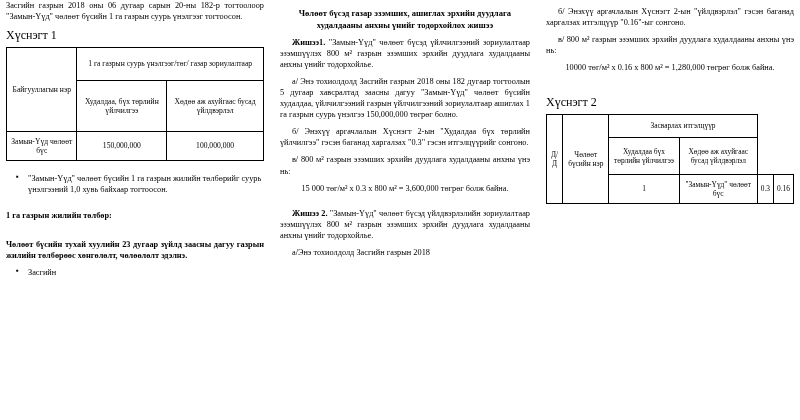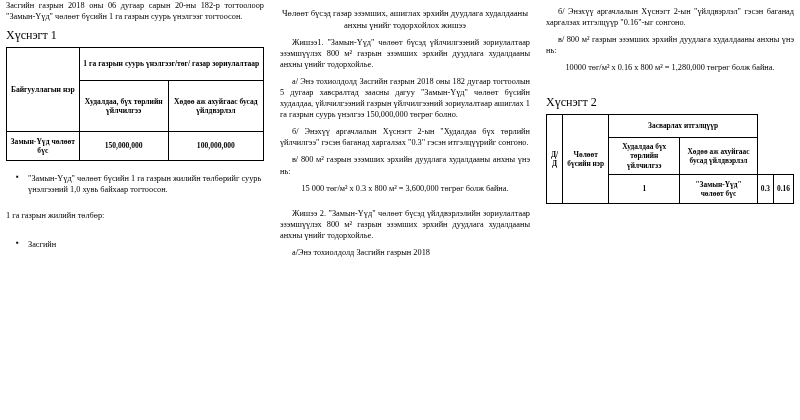--- a/index.html
+++ b/index.html
@@ -39,50 +39,50 @@
     width: 258px;
     padding-left: 8px;
   }
   p {
     margin: 0 0 6px 0;
     font-size: 8.3px;
     line-height: 1.33;
     text-align: justify;
   }
   .bold {
-    font-weight: normal;
+    font-weight: bold;
   }
   .center {
     text-align: center;
   }
   .indent {
     text-indent: 12px;
   }
   .heading-c {
-    font-weight: normal;
+    font-weight: bold;
     text-align: center;
     font-size: 8.6px;
     line-height: 1.35;
     margin: 0 0 6px 0;
   }
   .tbl-label {
     font-size: 12px;
     margin: 0 0 3px 0;
   }
   table {
     border-collapse: collapse;
     width: 100%;
     font-size: 7.6px;
     line-height: 1.25;
   }
   table td, table th {
     border: 1px solid #000000;
     padding: 3px 3px;
     vertical-align: middle;
-    font-weight: bold;
+    font-weight: normal;
     text-align: center;
   }
   .t1 .r1 td {
     height: 26px;
   }
   .t1 .r2 td {
     height: 44px;
   }
   .t1 .r3 td {
     height: 22px;
@@ -155,20 +155,21 @@
       <li>"Замын-Үүд" чөлөөт бүсийн 1 га газрын жилийн төлбөрийг суурь үнэлгээний 1,0 хувь байхаар тогтоосон.</li>
     </ul>
 
     <div class="spacer-8"></div>
 
     <p class="bold">1 га газрын жилийн төлбөр:</p>
 
 
     <div class="spacer-12"></div>
 
+    <p class="bold">Чөлөөт бүсийн тухай хуулийн 23 дугаар зүйлд заасны дагуу газрын жилийн төлбөрөөс хөнгөлөлт, чөлөөлөлт эдэлнэ.</p>
 
     <ul class="bul">
       <li>Засгийн</li>
     </ul>
   </div>
 
   <div class="col col-mid">
 
     <div class="spacer-8"></div>
 

